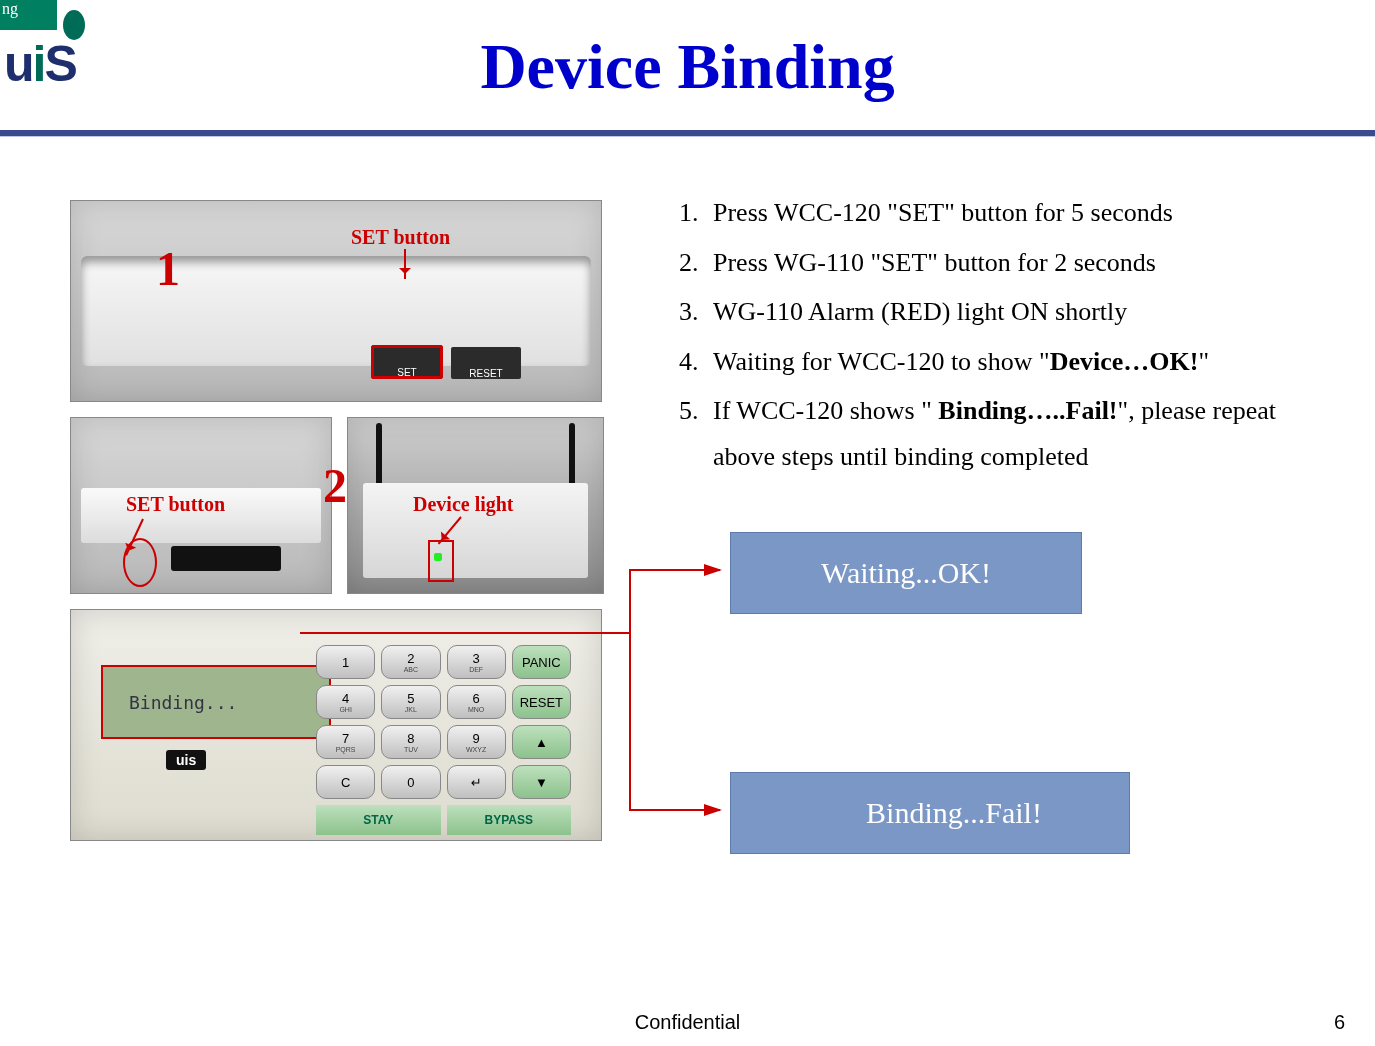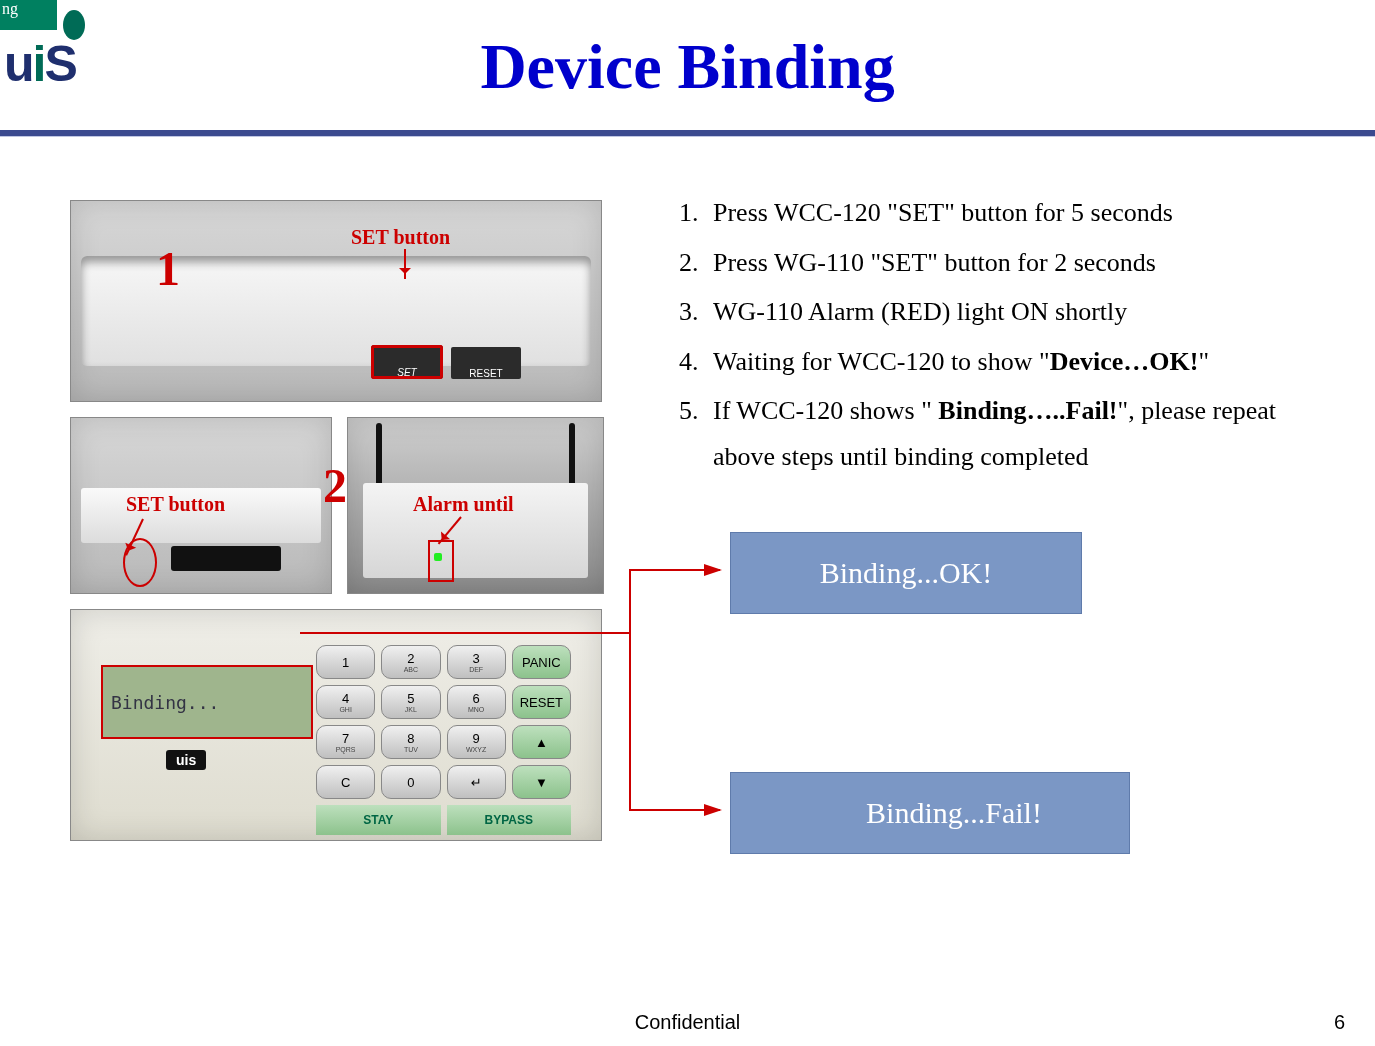--- a/index.html
+++ b/index.html
@@ -84,21 +84,21 @@
     border-radius: 6px;
     box-shadow: 0 6px 10px rgba(0,0,0,0.4) inset;
   }
   .photo1 .btn {
     position:absolute; bottom:22px; width:70px; height:32px;
     background:#2b2b2b; color:#fff; font-size:10px;
     display:flex; align-items:flex-end; justify-content:center;
     border-radius:2px;
     font-family: Arial, sans-serif;
   }
-  .photo1 .btnset { left:300px; border:1px solid #c00; box-shadow:0 0 0 2px #c00 inset;font-style:italic;}
+  .photo1 .btnset { left:300px; border:1px solid #c00; box-shadow:0 0 0 2px #c00 inset;}
   .photo1 .btnreset { left:380px; }
   .photorow { display:flex; gap:15px; margin-bottom:15px; }
   .photo2 { width:260px; height:175px; }
   .photo2 .body {
     position:absolute; left:10px; right:10px; top:70px; height:55px;
     background: linear-gradient(180deg,#fafafa,#dcdcdc);
     border-radius:3px;
   }
   .photo2 .ports {
     position:absolute; left:100px; top:128px; width:110px; height:25px;
@@ -122,21 +122,21 @@
     border:2px solid #c00;
   }
   .photo3 .led {
     position:absolute; left:86px; top:135px; width:8px; height:8px;
     background:#2e2; border-radius:2px;
   }
   .photo4 { width:530px; height:230px; background:linear-gradient(180deg,#efeee8,#dedccf);}
   .photo4 .lcd {
     position:absolute; left:30px; top:55px; width:200px; height:70px;
     background:#9fb58d; border:2px solid #c00;
-    display:flex; align-items:center; padding-left:8px;
+    display:flex; align-items:center; padding-left:26px;
     color:#334; font-family: monospace; font-size:18px;
   }
   .photo4 .brand {
     position:absolute; left:95px; top:140px; color:#fff;
     background:#111; padding:2px 10px; border-radius:3px;
     font-family: Arial; font-size:14px; font-weight:bold;
   }
   .keypad {
     position:absolute; right:30px; top:35px; width:255px;
     display:grid; grid-template-columns: repeat(4, 1fr); gap:6px;
@@ -245,21 +245,21 @@
         <div class="redlabel" style="left:55px; top:75px; font-size:20px;">SET button</div>
         <div class="arrow-diag" style="left:72px; top:100px; width:40px; transform:rotate(115deg);"></div>
         <div class="bignum" style="left:252px; top:40px;">2</div>
       </div>
       <div class="photo photo3">
         <div class="ant l"></div>
           <div class="ant r"></div>
         <div class="body"></div>
         <div class="led"></div>
         <div class="alarmbox"></div>
-        <div class="redlabel" style="left:65px; top:75px; font-size:20px;">Alarm until</div>
+        <div class="redlabel" style="left:65px; top:75px; font-size:20px;">Device light</div>
         <div class="arrow-diag" style="left:113px; top:98px; width:35px; transform:rotate(130deg);"></div>
       </div>
     </div>
 
     <div class="photo photo4">
       <div class="lcd">Binding...</div>
       <div class="brand">uis</div>
       <div class="keypad">
         <div class="key">
             <span>1</span>
@@ -328,21 +328,21 @@
   <div class="rightcol">
     <ol class="steps">
       <li><span>Press WCC-120 "SET" button for 5 seconds</span></li>
       <li><span>Press WG-110 "SET" button for 2 seconds</span></li>
       <li><span>WG-110 Alarm (RED) light ON shortly</span></li>
       <li><span>Waiting for WCC-120 to show "</span><b>Device…OK!</b><span>"</span></li>
       <li><span>If WCC-120 shows " </span><b>Binding…..Fail!</b><span>", please repeat above steps until binding completed</span></li>
     </ol>
   </div>
 
-  <div class="resultbox ok">Binding...OK!</div>
+  <div class="resultbox ok">Waiting...OK!</div>
   <div class="resultbox fail">Binding...Fail!</div>
 
   <svg style="position:absolute; left:0; top:0; width:100%; height:100%; pointer-events:none;">
     <defs>
       <marker id="ah" markerWidth="10" markerHeight="10" refX="8" refY="3" orient="auto">
         <path d="M0,0 L0,6 L9,3 z" fill="#c00"></path>
       </marker>
     </defs>
 
     <polyline points="230,463 560,463 560,400 650,400" fill="none" stroke="#c00" stroke-width="2" marker-end="url(#ah)"></polyline>

